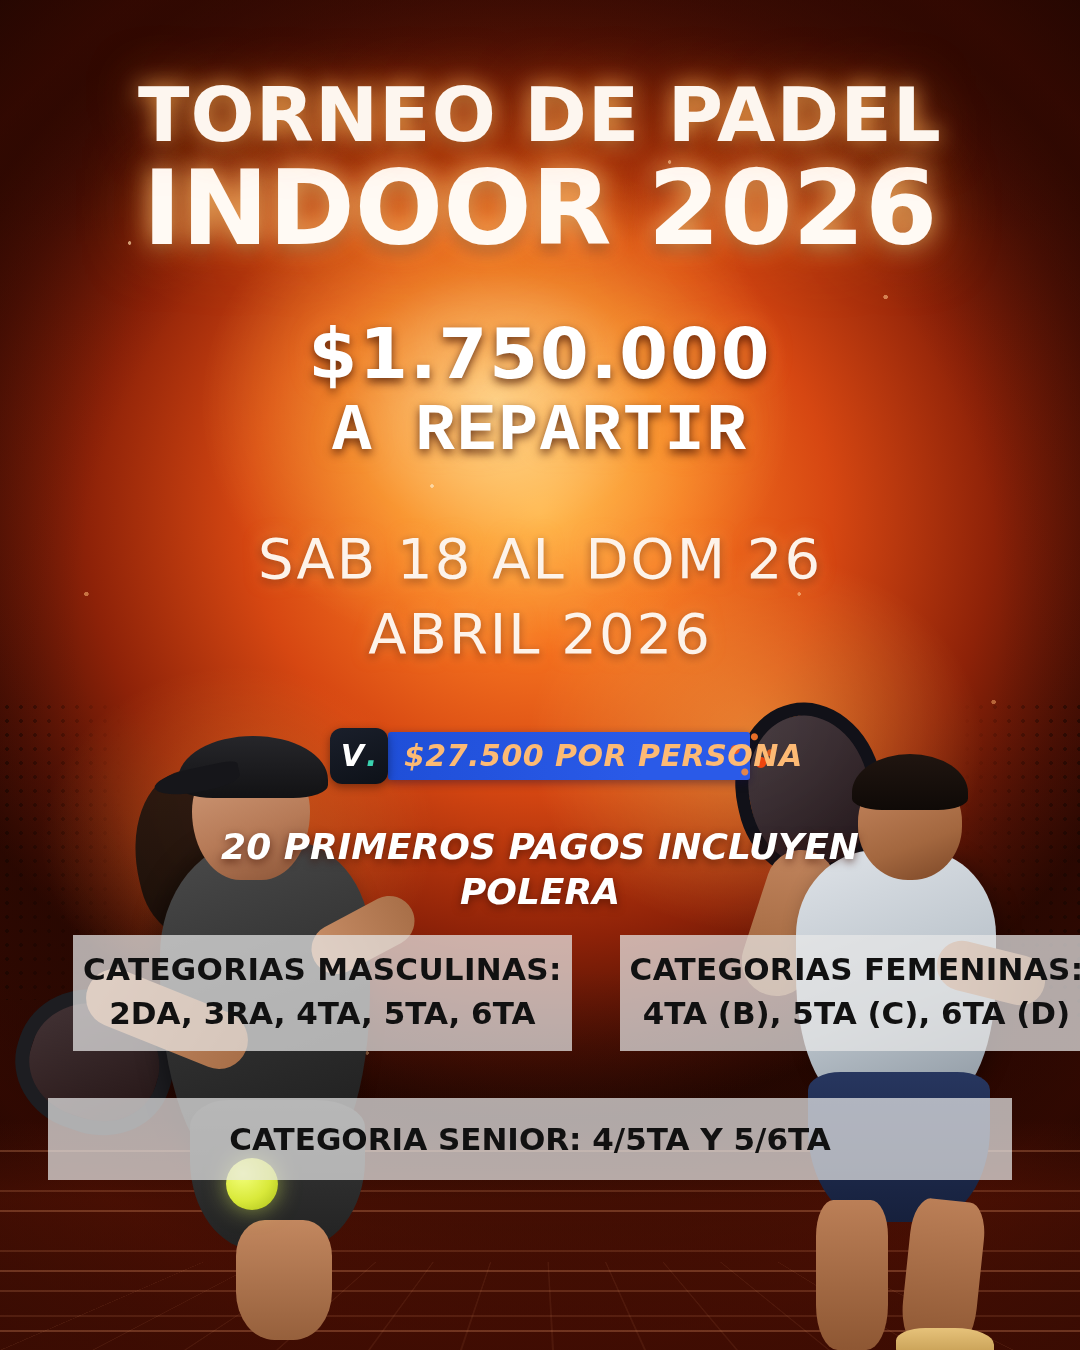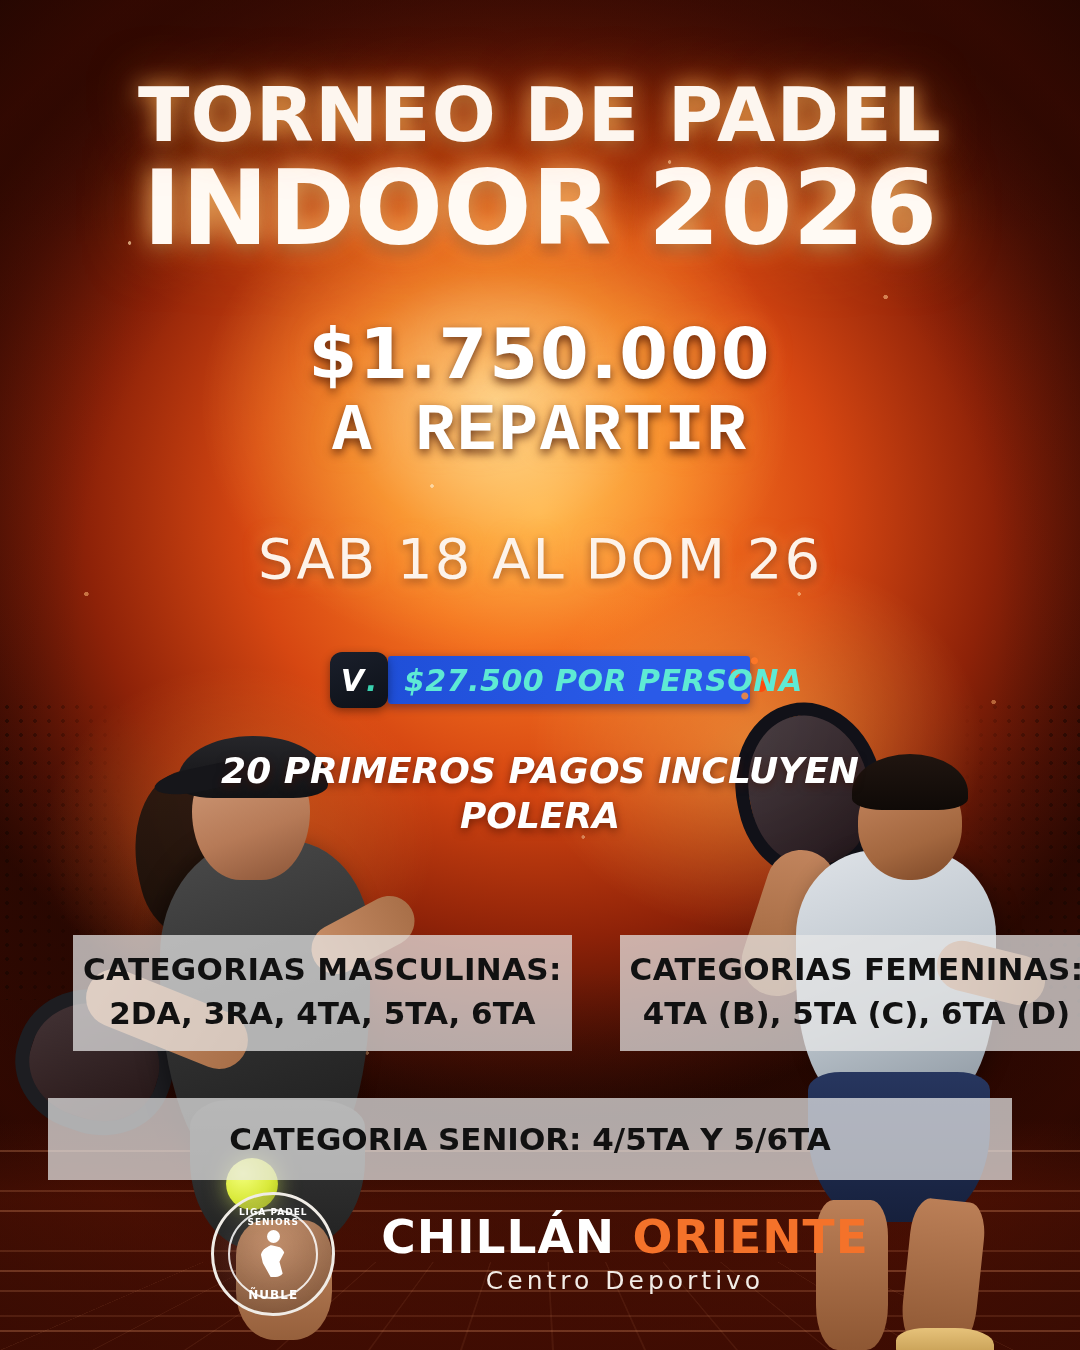--- a/index.html
+++ b/index.html
@@ -420,21 +420,21 @@
     margin-left: 2px;
   }
   .price-text {
     position: relative;
     z-index: 2;
     margin-left: 74px;
     font-size: 30px;
     font-weight: 900;
     font-style: italic;
     letter-spacing: 0.5px;
-    color: #5eead4;
+    color: #fdba74;
     font-family: "DejaVu Sans", sans-serif;
     white-space: nowrap;
   }
 
   .polera {
     margin: 40px auto 0;
     width: 640px;
     font-size: 36px;
     font-weight: 900;
     font-style: italic;
@@ -631,20 +631,21 @@
   <div class="content">
 
     <h1 class="title-1">TORNEO DE PADEL</h1>
     <h1 class="title-2">INDOOR 2026</h1>
 
     <div class="prize">$1.750.000</div>
     <div class="prize-sub">A REPARTIR</div>
 
     <div class="dates">
       <div>SAB 18 AL DOM 26</div>
+      <div>ABRIL 2026</div>
     </div>
 
     <div class="price-row">
       <div class="price-bar"></div>
       <div class="price-logo">
         <span>V</span>
           <span class="dot">.</span>
       </div>
       <div class="price-text">$27.500 POR PERSONA</div>
     </div>
@@ -658,30 +659,14 @@
       <div class="cat-list">2DA, 3RA, 4TA, 5TA, 6TA</div>
     </div>
     <div class="cat-panel">
       <div class="cat-title">CATEGORIAS FEMENINAS:</div>
       <div class="cat-list">4TA (B), 5TA (C), 6TA (D)</div>
     </div>
   </div>
 
   <div class="senior">CATEGORIA SENIOR: 4/5TA Y 5/6TA</div>
 
-  <div class="footer">
-    <div class="badge">
-      <div class="badge-top-text">LIGA PADEL SENIORS</div>
-      <div class="badge-inner">
-        <div class="badge-figure"></div>
-      </div>
-      <div class="badge-bottom-text">ÑUBLE</div>
-    </div>
-
-    <div class="brand">
-      <div class="brand-line">
-        <span class="b1">CHILLÁN</span><span>&nbsp;</span><span class="b2">ORIENTE</span>
-      </div>
-      <div class="brand-sub">Centro Deportivo</div>
-    </div>
-  </div>
 
 </div>
 
 </body></html>

